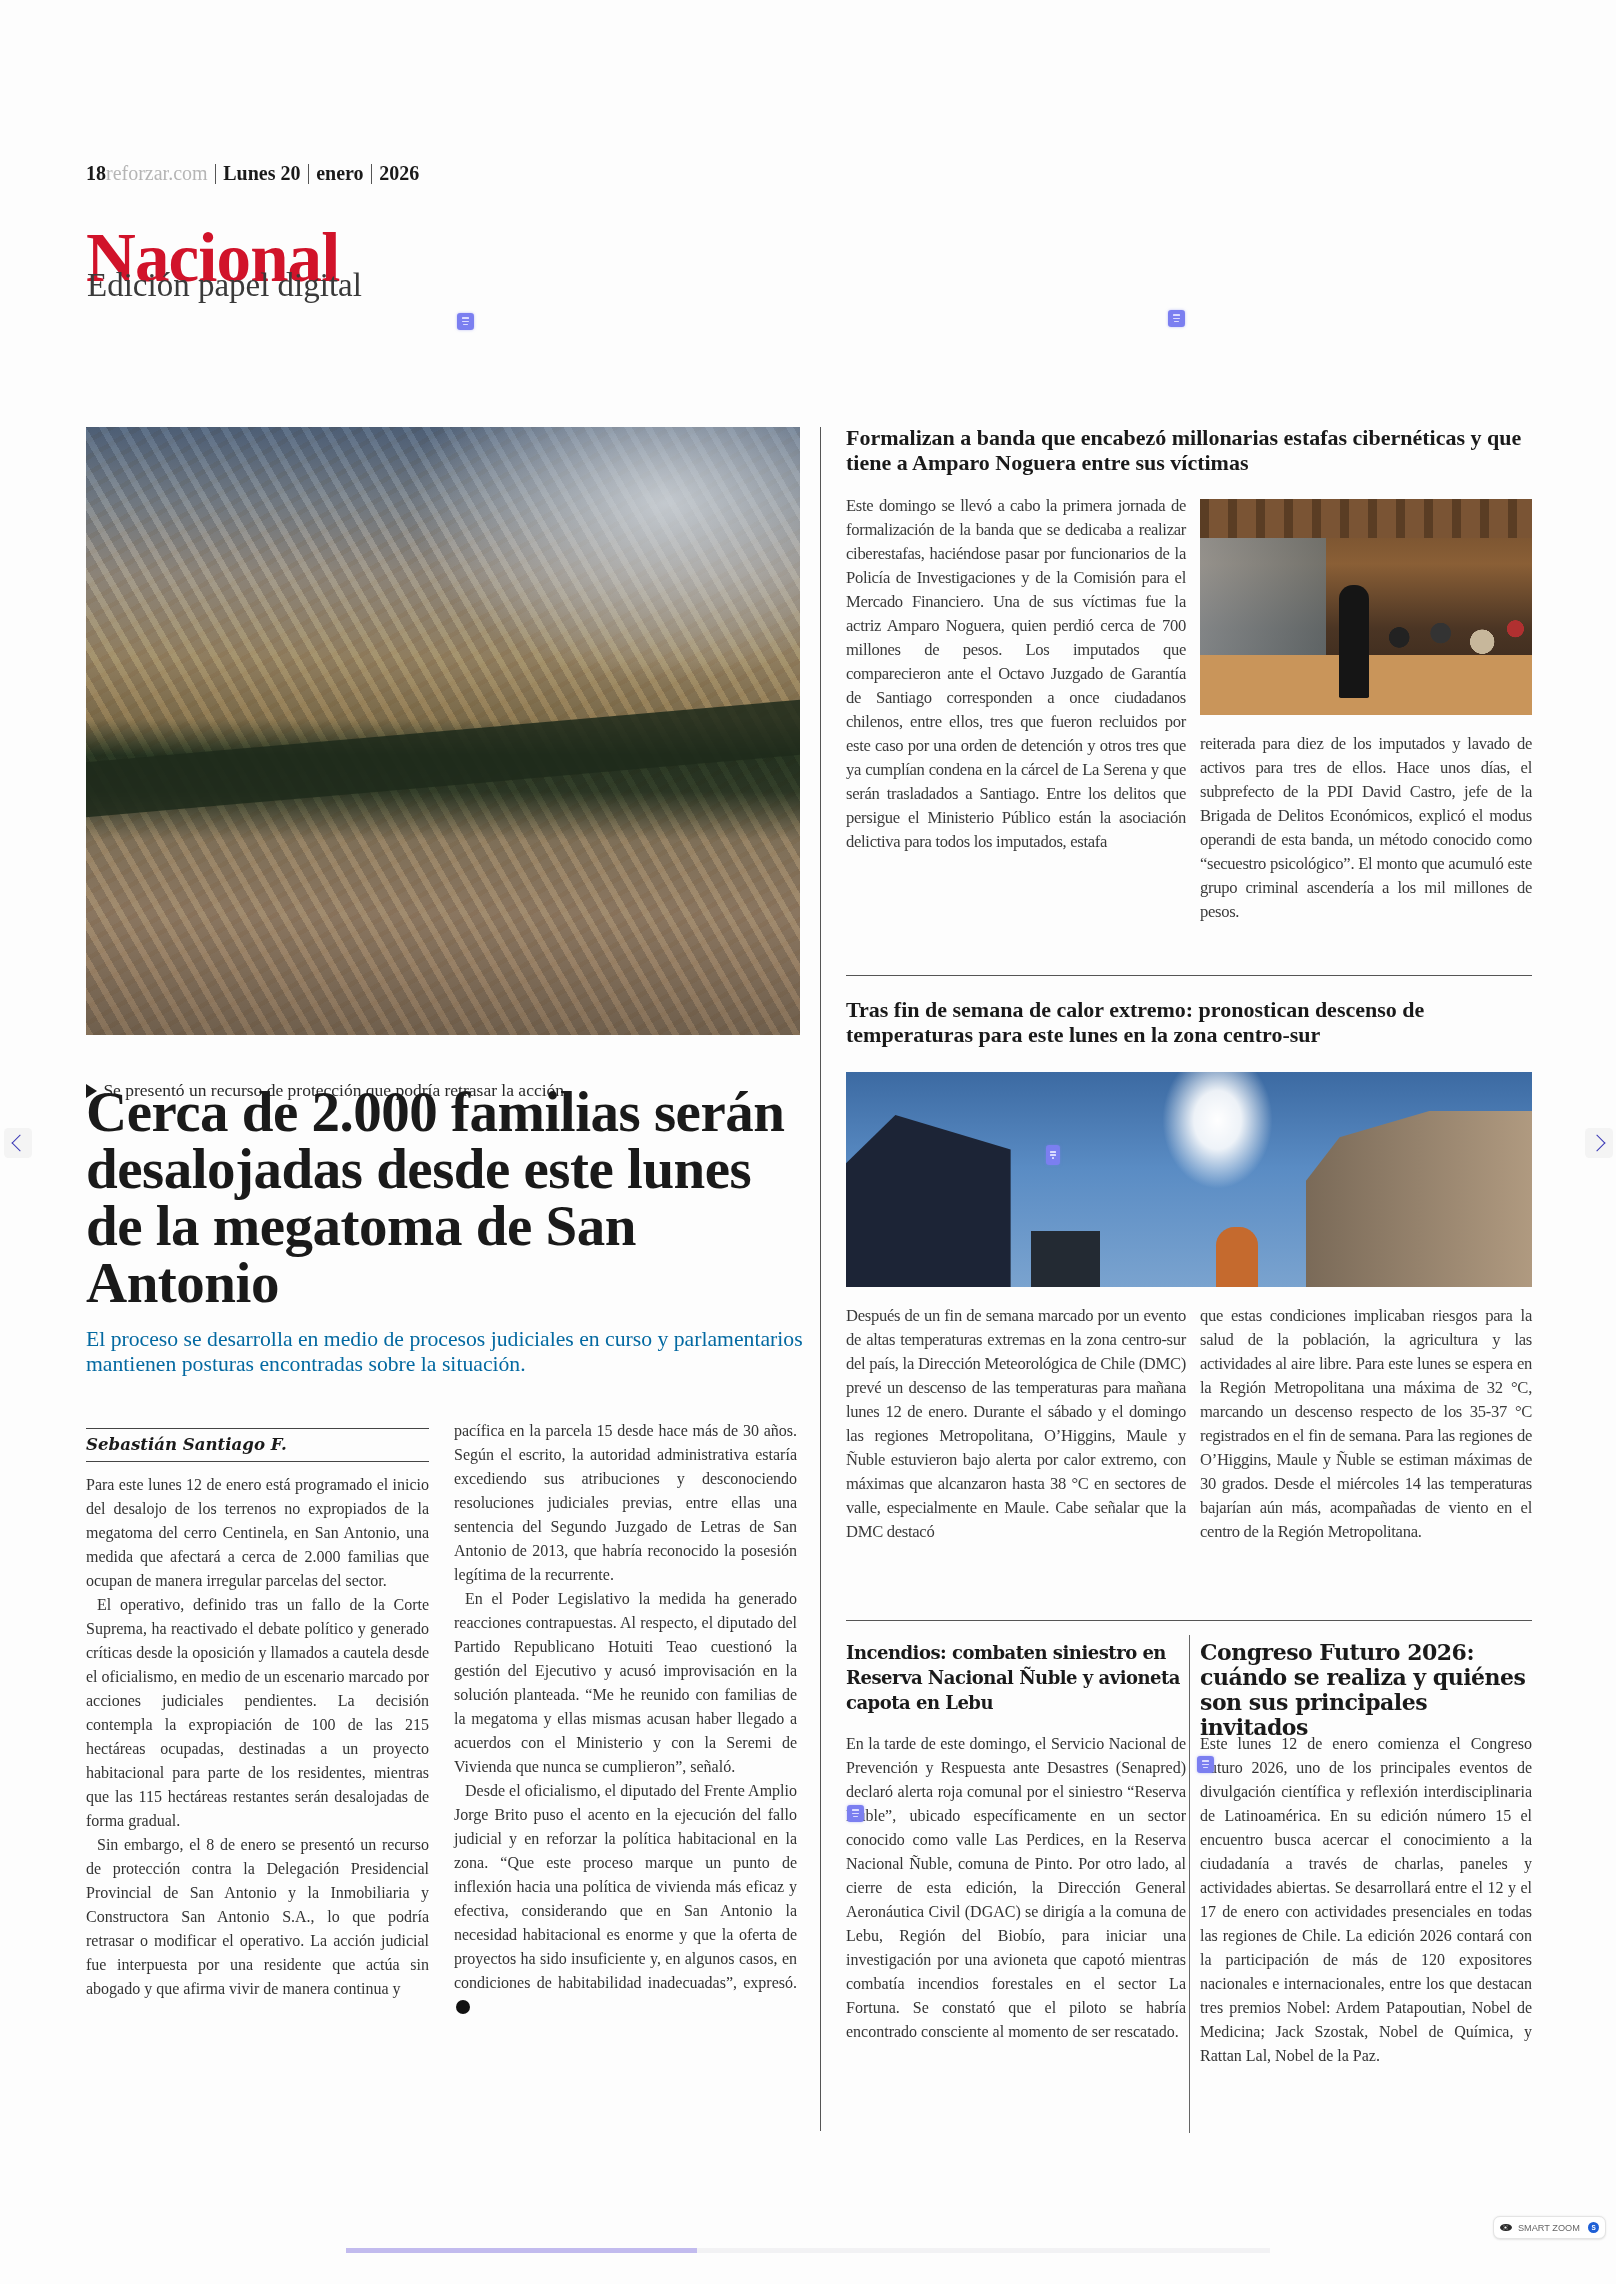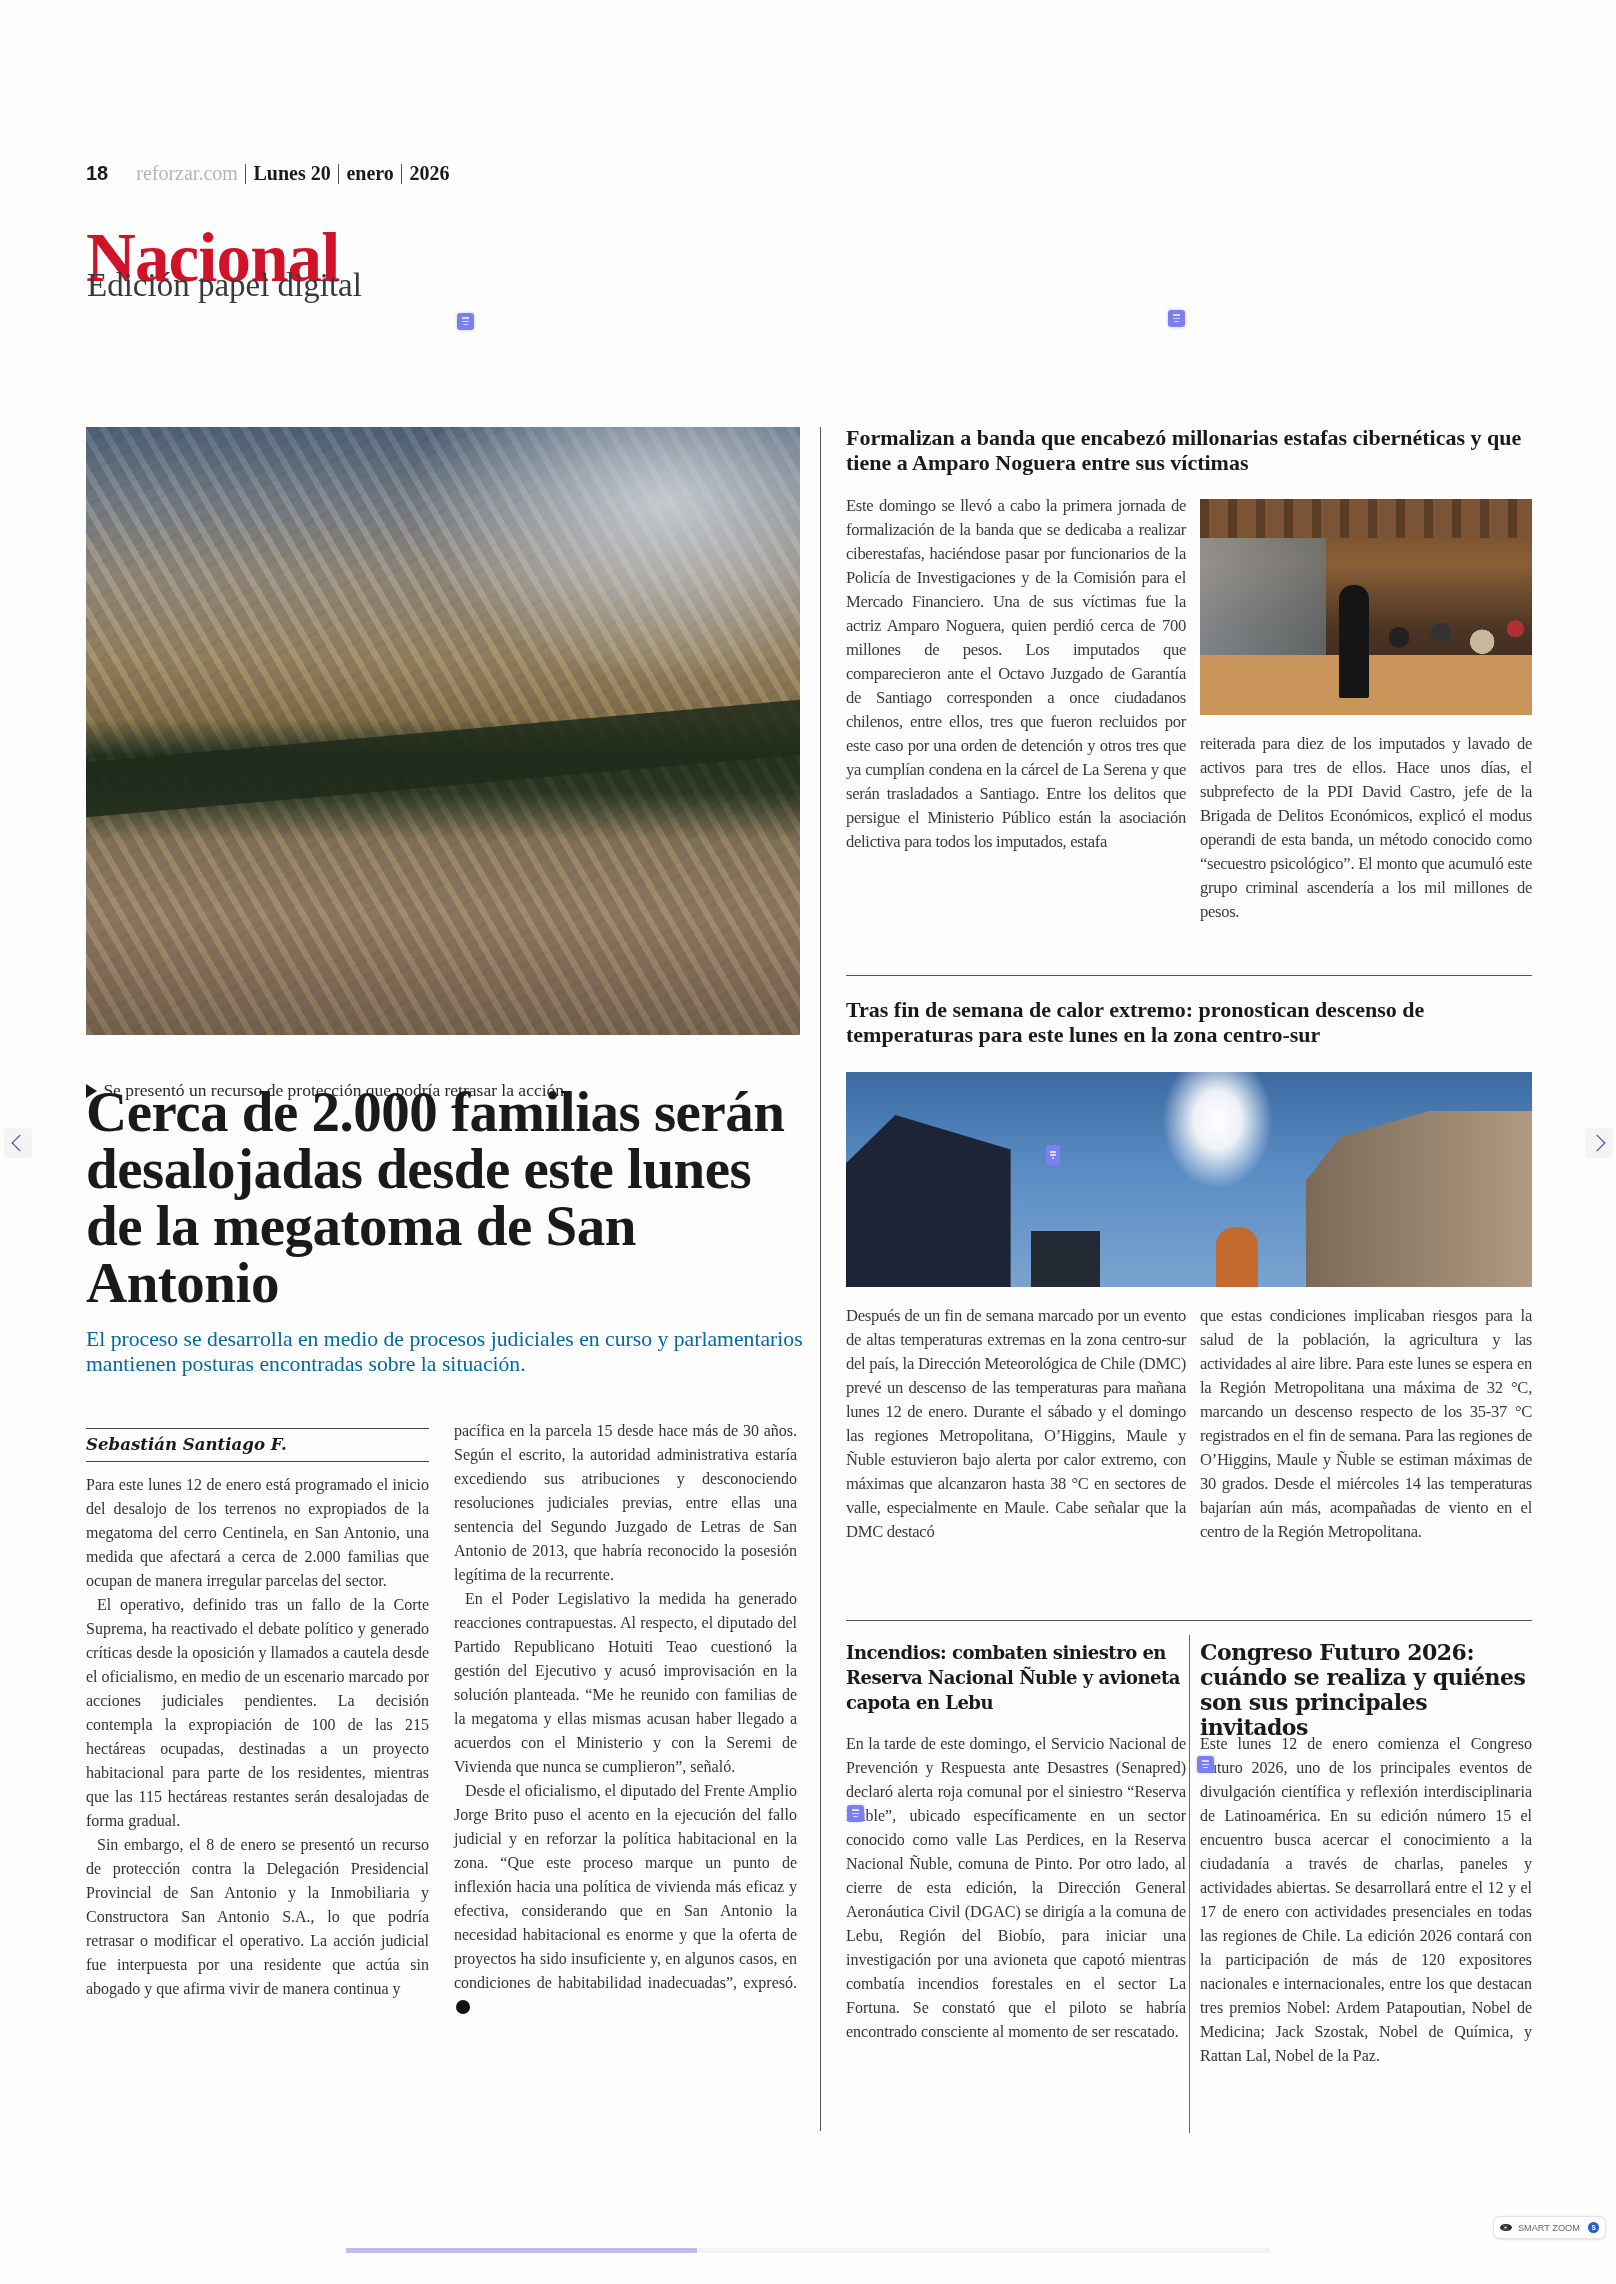--- a/index.html
+++ b/index.html
@@ -1,21 +1,21 @@
 <!DOCTYPE html>
 <html style="font-size:7.4px"><head>
   <meta charset="utf-8">
   <style>
     html, body { margin: 0; padding: 0; background: #fdfdfd; }
     body { width: 1616px; height: 2284px; position: relative; overflow: hidden; font-family: "Liberation Serif", "DejaVu Serif", serif; color: #2a2a2a; }
     .abs { position: absolute; }
 
     
     .folio { left: 86px; top: 162px; font-size: 20px; font-weight: bold; color: #1a1a1a; display: flex; align-items: center; gap: 0; white-space: nowrap; }
-    .folio .pg { font-family: Liberation Sans, sans-serif; font-weight: bold; margin-right: 28px; }
+    .folio .pg { font-family: Liberation Serif, serif; font-weight: bold; }
     .folio .site { color: #b5b5b5; font-weight: normal; }
     .folio .sep { display: inline-block; width: 0.9px; height: 20px; background: #555; margin: 0 7.4px; }
     .section-title { left: 86px; top: 200px; font-size: 69px; font-weight: bold; color: #d1132a; letter-spacing: -0.9px; line-height: 1; margin-top: 24px; }
     .section-sub { left: 87px; top: 269px; font-size: 33px; color: #3a3a3a; line-height: 1; }
 
     
     .main-photo { left: 86px; top: 427px; width: 714px; height: 608px; overflow: hidden; background: linear-gradient(180deg, #4d5e75 0%, #6f7780 12%, #8b8378 24%, #8f7d5f 38%, #7a6a4a 48%, #23301f 54%, #2b3524 60%, #7e6f58 68%, #8a7660 80%, #6f5f4d 100%); }
     .photo-fog { position: absolute; left: 45%; top: 0; width: 60%; height: 42%; background: radial-gradient(ellipse at 60% 30%, rgba(210,215,220,0.85), rgba(200,205,210,0) 70%); }
     .photo-houses { position: absolute; inset: 0; background-image:
       repeating-linear-gradient(60deg, rgba(200,195,185,0.35) 0 6.4px, rgba(0,0,0,0) 6.4px 17.5px),

